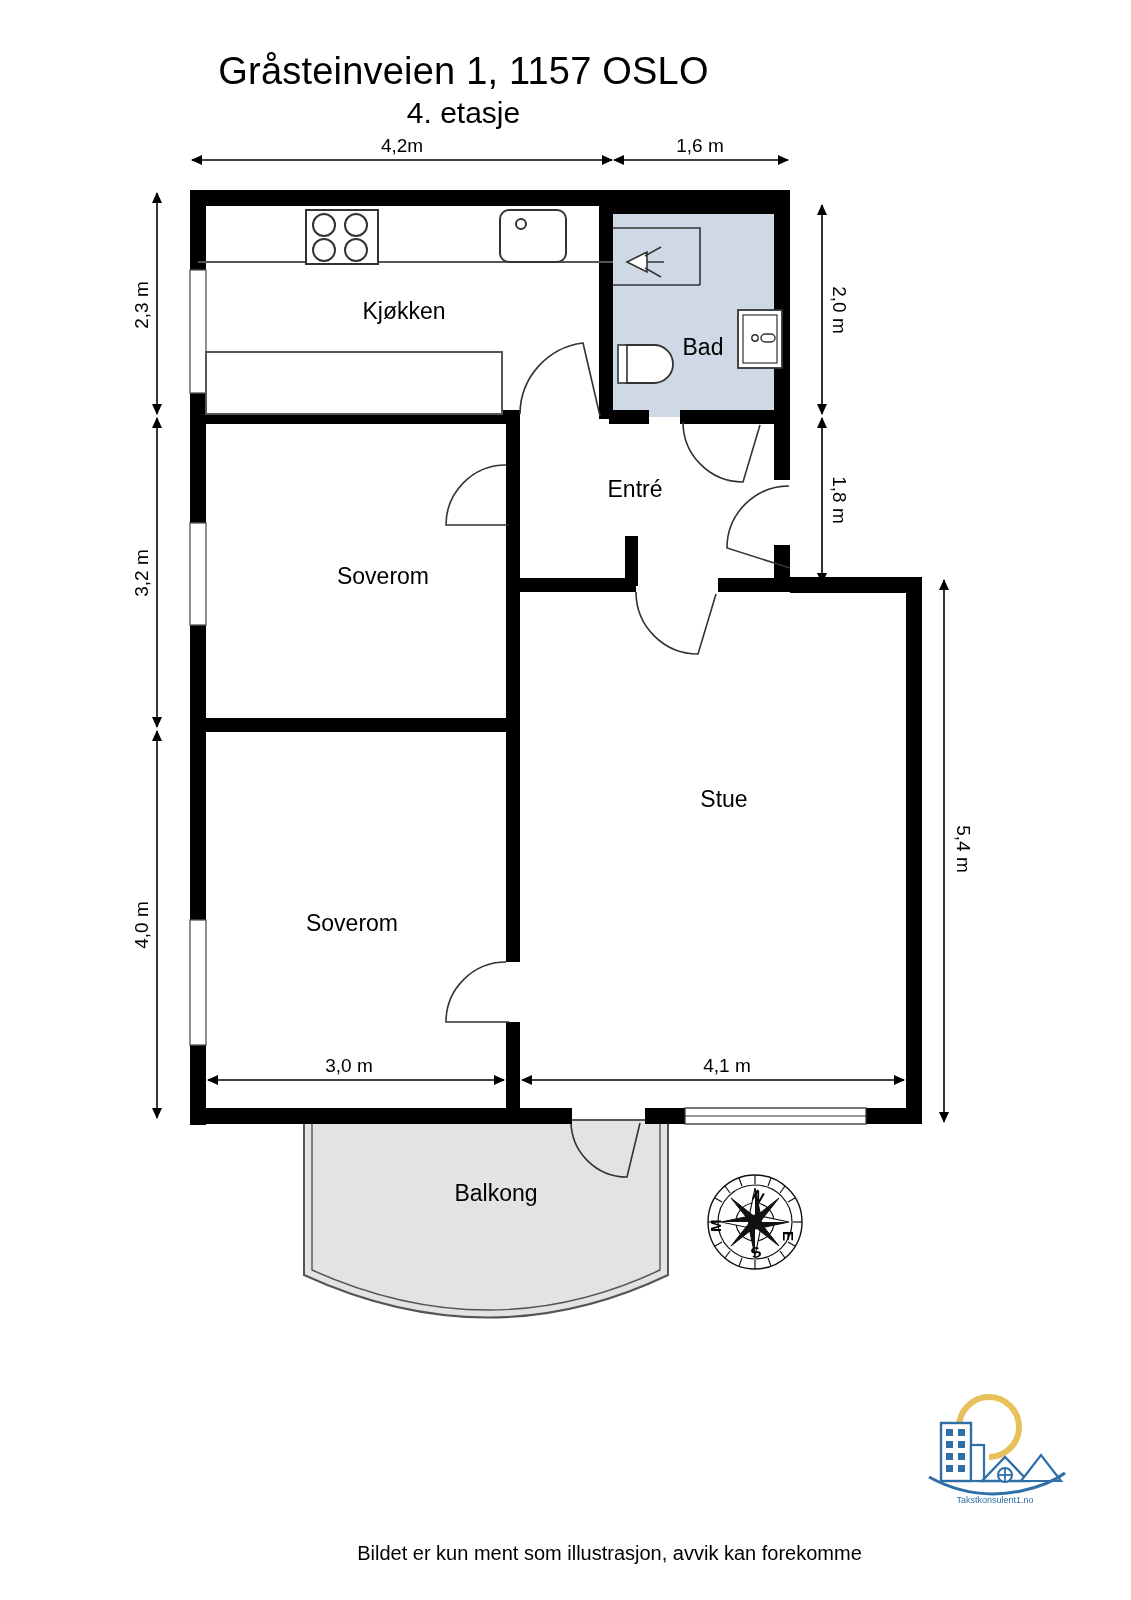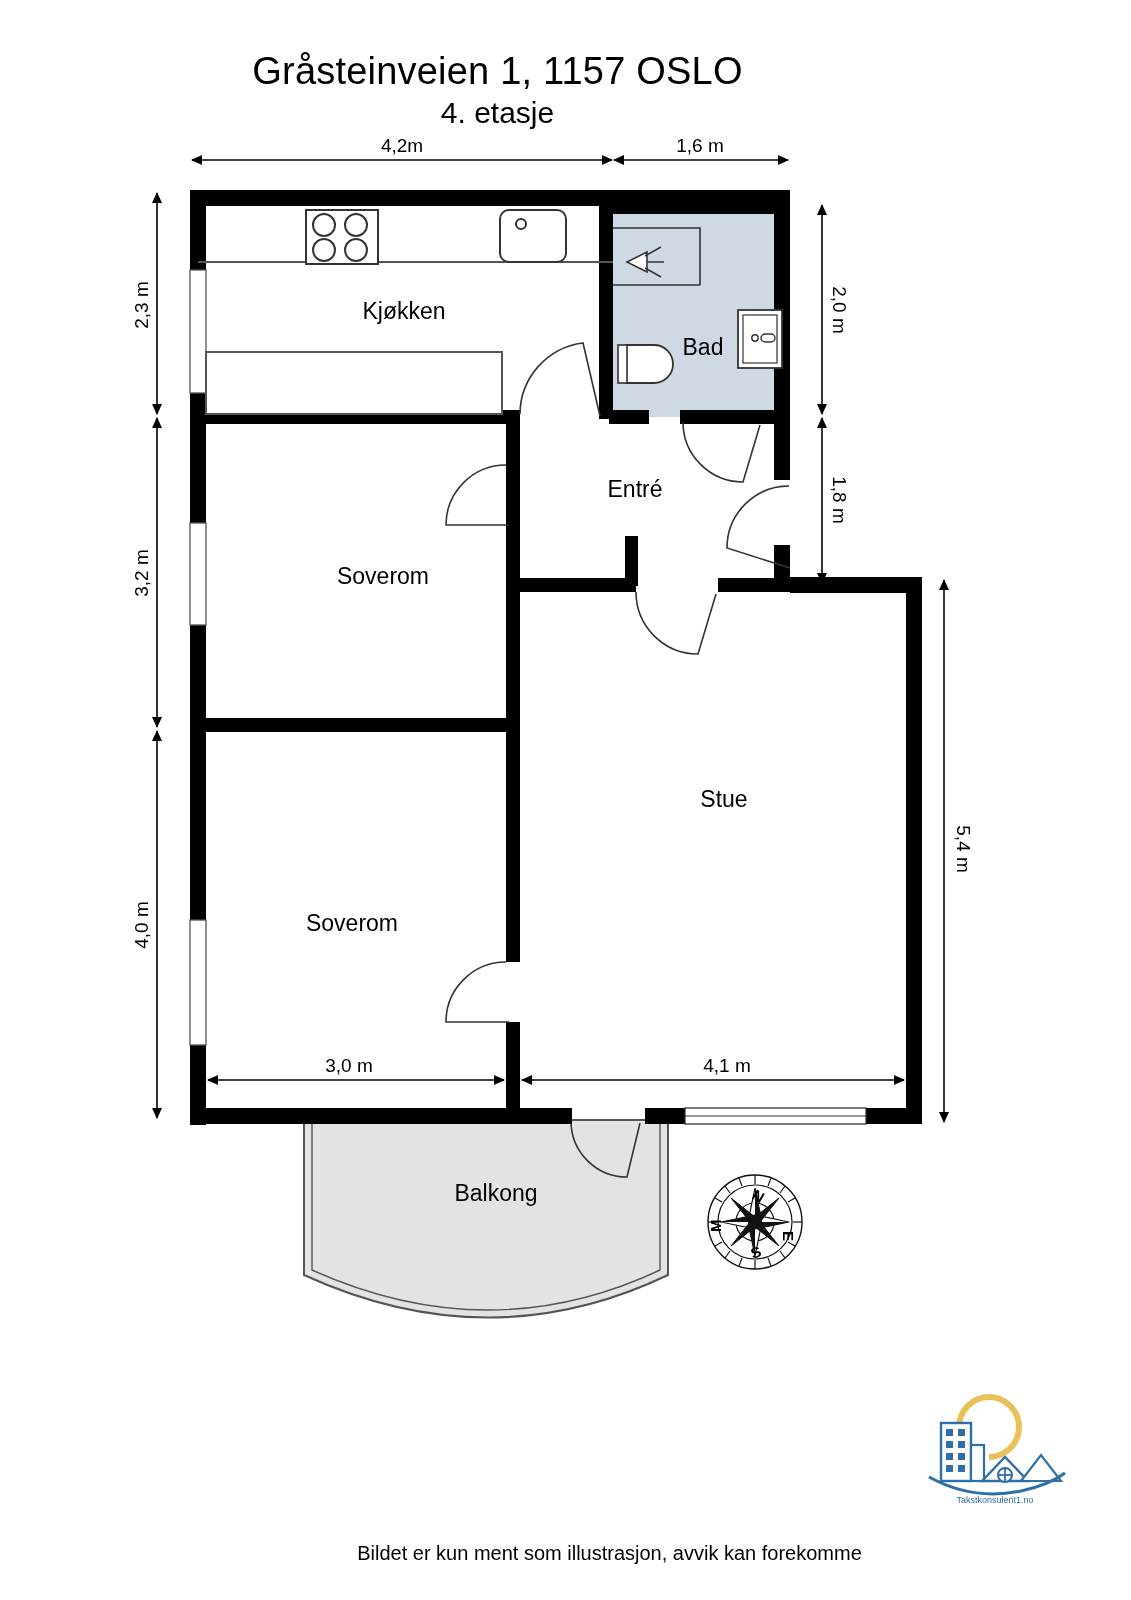--- a/index.html
+++ b/index.html
@@ -19,21 +19,20 @@
     position: relative;
     width: 1131px;
     height: 1600px;
   }
   .title-block {
     position: absolute;
     top: 48px;
     left: 0;
     width: 927px;
     text-align: center;
-    margin-left: 34px;
   }
   .title-line1 {
     font-size: 38px;
     letter-spacing: 0.2px;
     line-height: 46px;
   }
   .title-line2 {
     font-size: 30px;
     line-height: 38px;
   }

